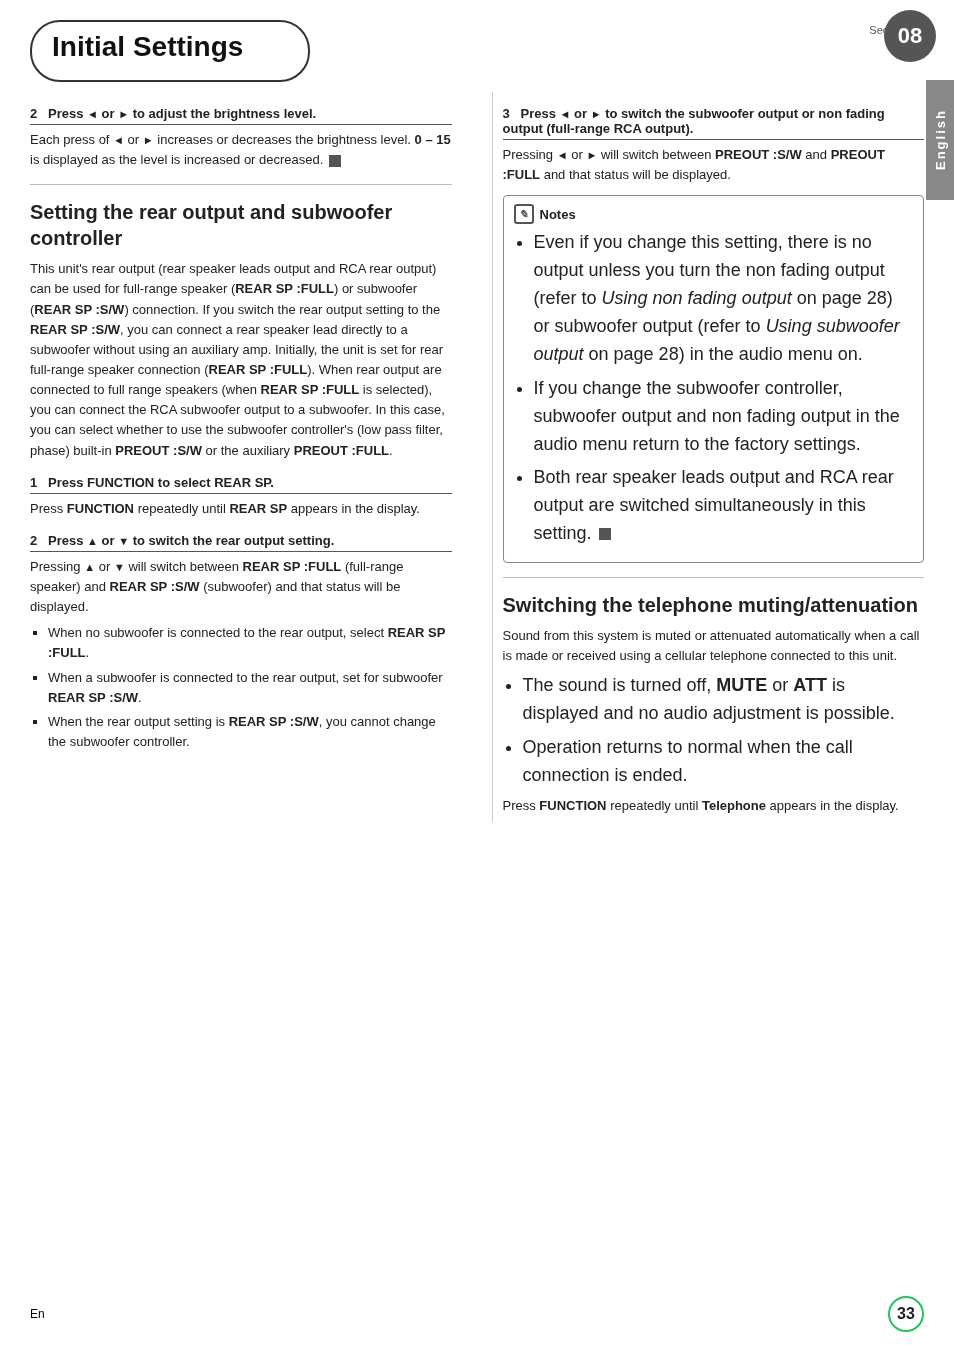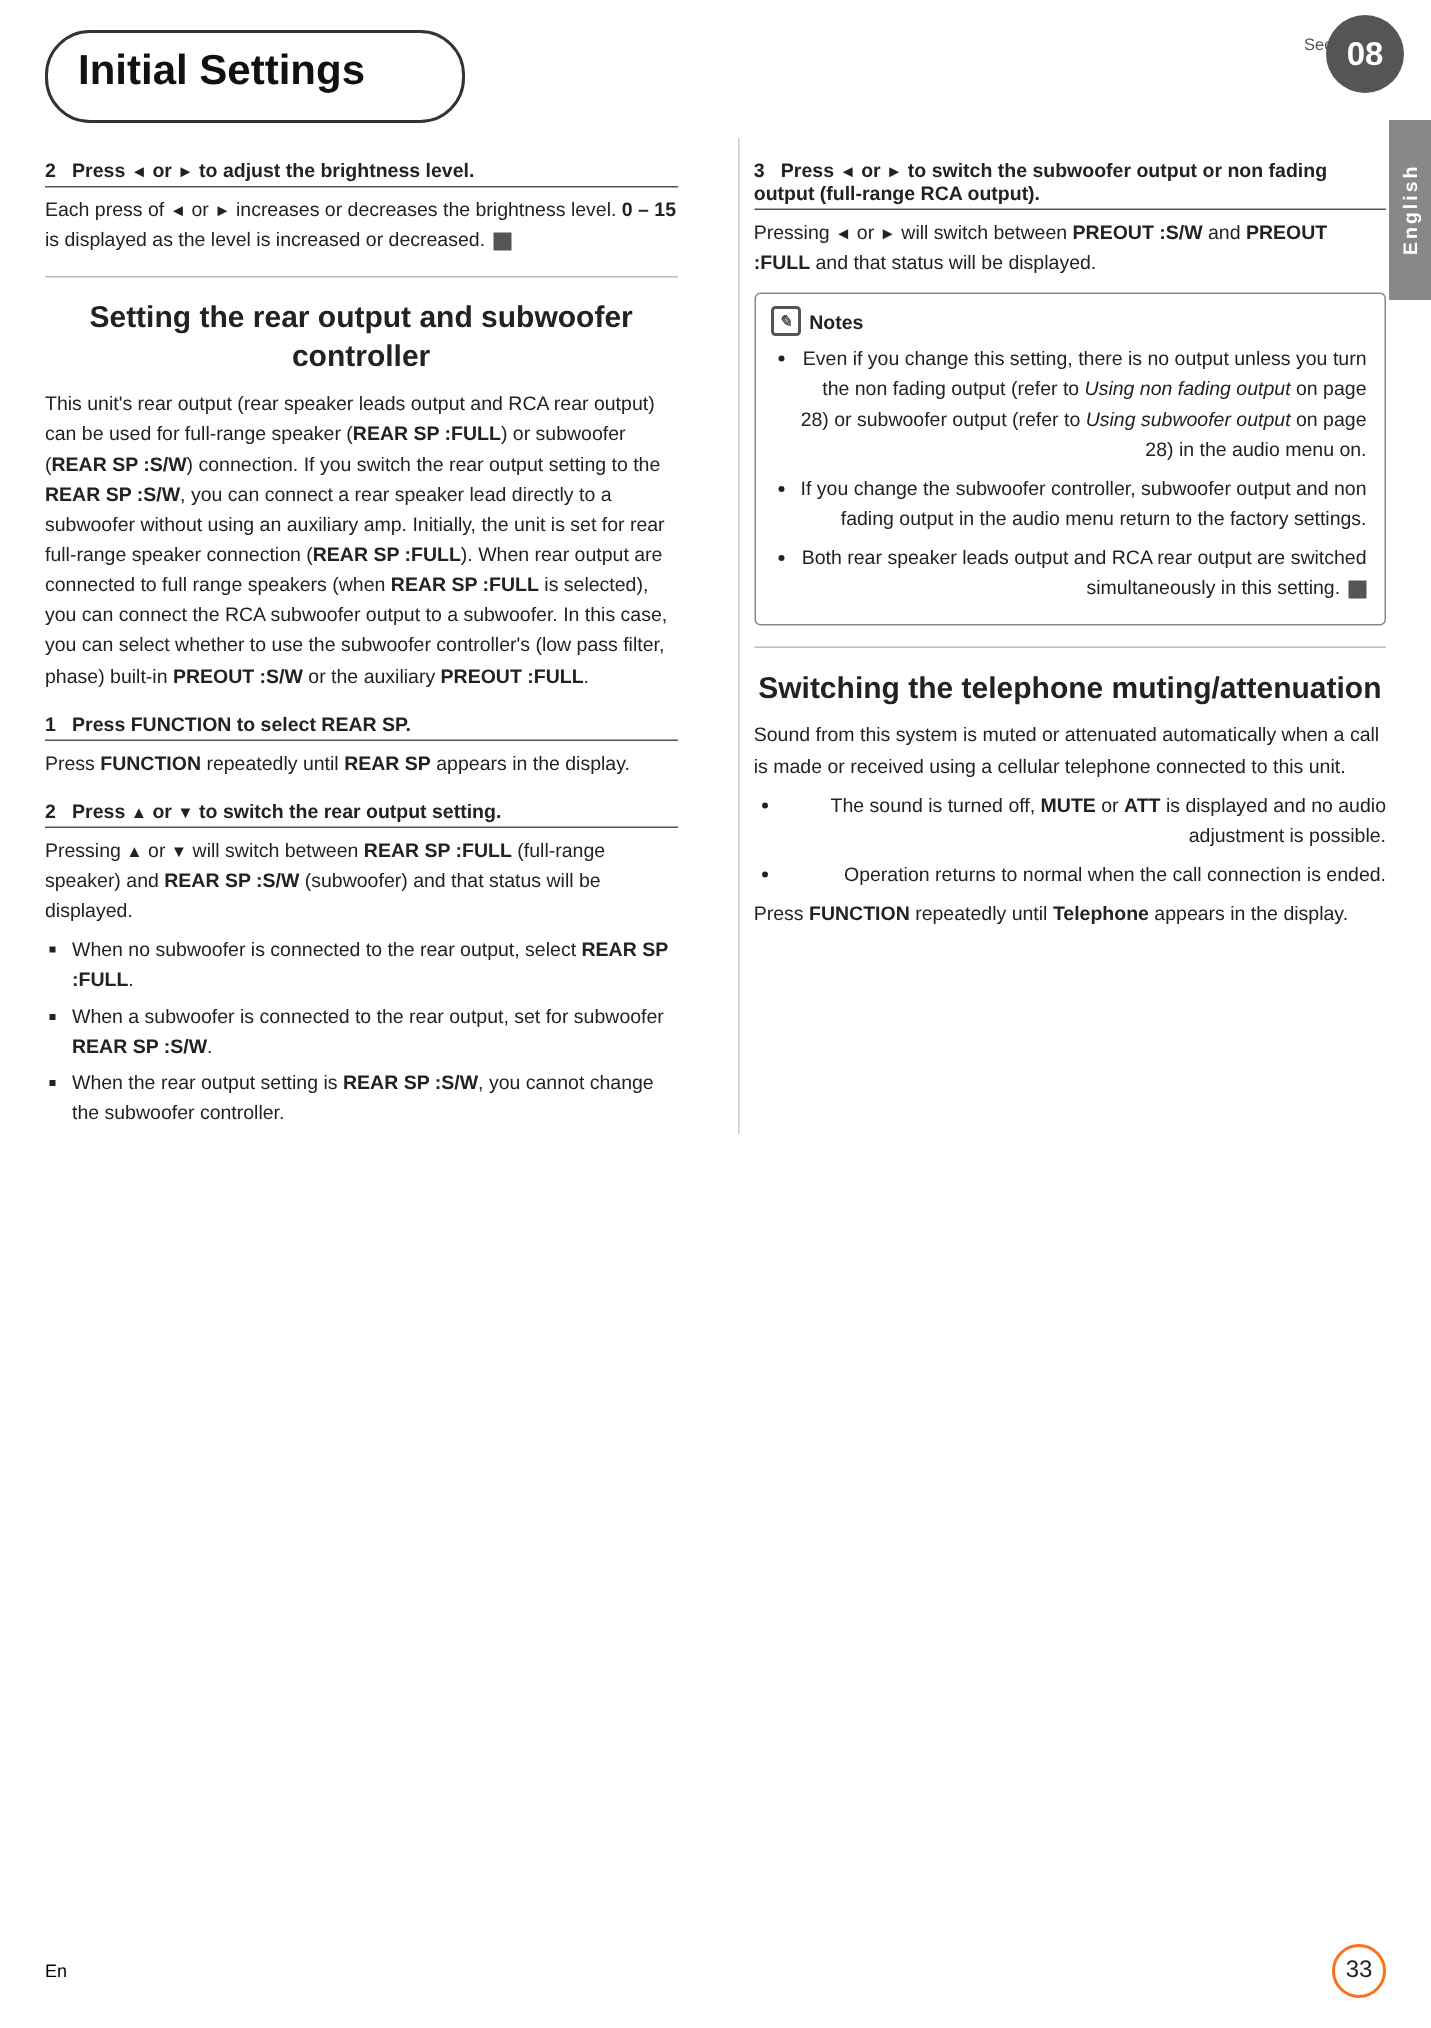--- a/index.html
+++ b/index.html
@@ -109,21 +109,20 @@
       flex: 1;
       padding-left: 10px;
       border-left: 1px solid #ccc;
     }
     .section-title-lg {
       font-size: 20px;
       font-weight: bold;
       margin-bottom: 8px;
       margin-top: 10px;
       line-height: 1.3;
-      text-align: center;
     }
     
     .step-label {
       font-size: 13px;
       font-weight: normal;
       margin-top: 14px;
       margin-bottom: 3px;
       display: block;
     }
     .step-label-line {
@@ -136,24 +135,23 @@
       line-height: 1.55;
       margin-bottom: 6px;
     }
     
     ul.notes-list {
       list-style: disc;
       margin-left: 20px;
       margin-top: 4px;
     }
     ul.notes-list li {
-      font-size: 13px;
+      font-size: 18px;
       line-height: 1.55;
       margin-bottom: 6px;
-      text-align: right;
     }
     ul.square-list {
       list-style: square;
       margin-left: 18px;
       margin-top: 4px;
     }
     ul.square-list li {
       font-size: 13px;
       line-height: 1.55;
       margin-bottom: 4px;
@@ -205,29 +203,29 @@
       display: flex;
       justify-content: space-between;
       align-items: center;
       padding: 0 30px;
     }
     .footer-en {
       font-size: 12px;
       color: #000000;
     }
     .footer-num-box {
-      border: 2px solid #f97316;
+      border: 2px solid #22c55e;
       border-radius: 50%;
       width: 36px;
       height: 36px;
       display: flex;
       align-items: center;
       justify-content: center;
       font-size: 16px;
-      font-weight: normal;
+      font-weight: bold;
     }
     
     .hdivider {
       border: none;
       border-top: 1px solid #bbb;
       margin: 14px 0;
     }
     
     .tri-left::before { content: '◄'; font-size: 11px; }
     .tri-right::before { content: '►'; font-size: 11px; }

